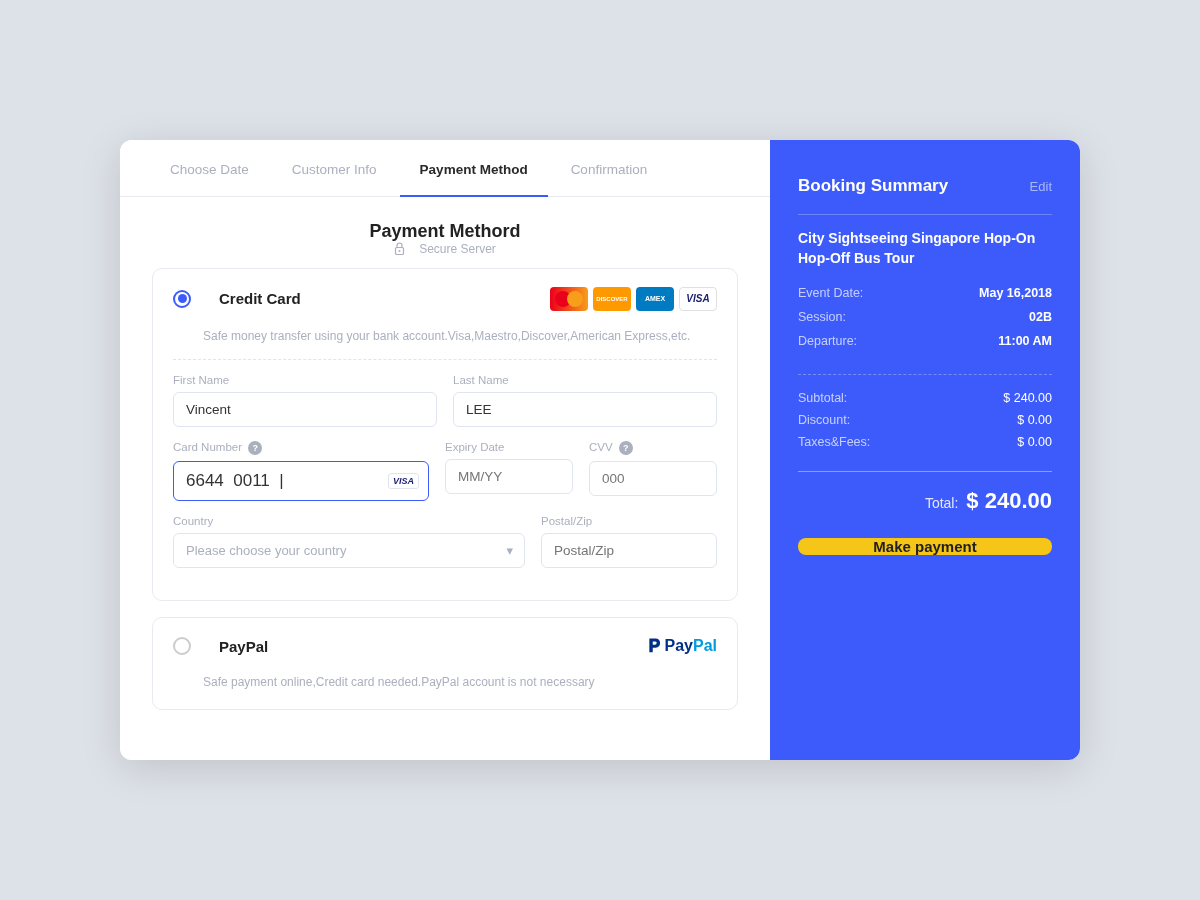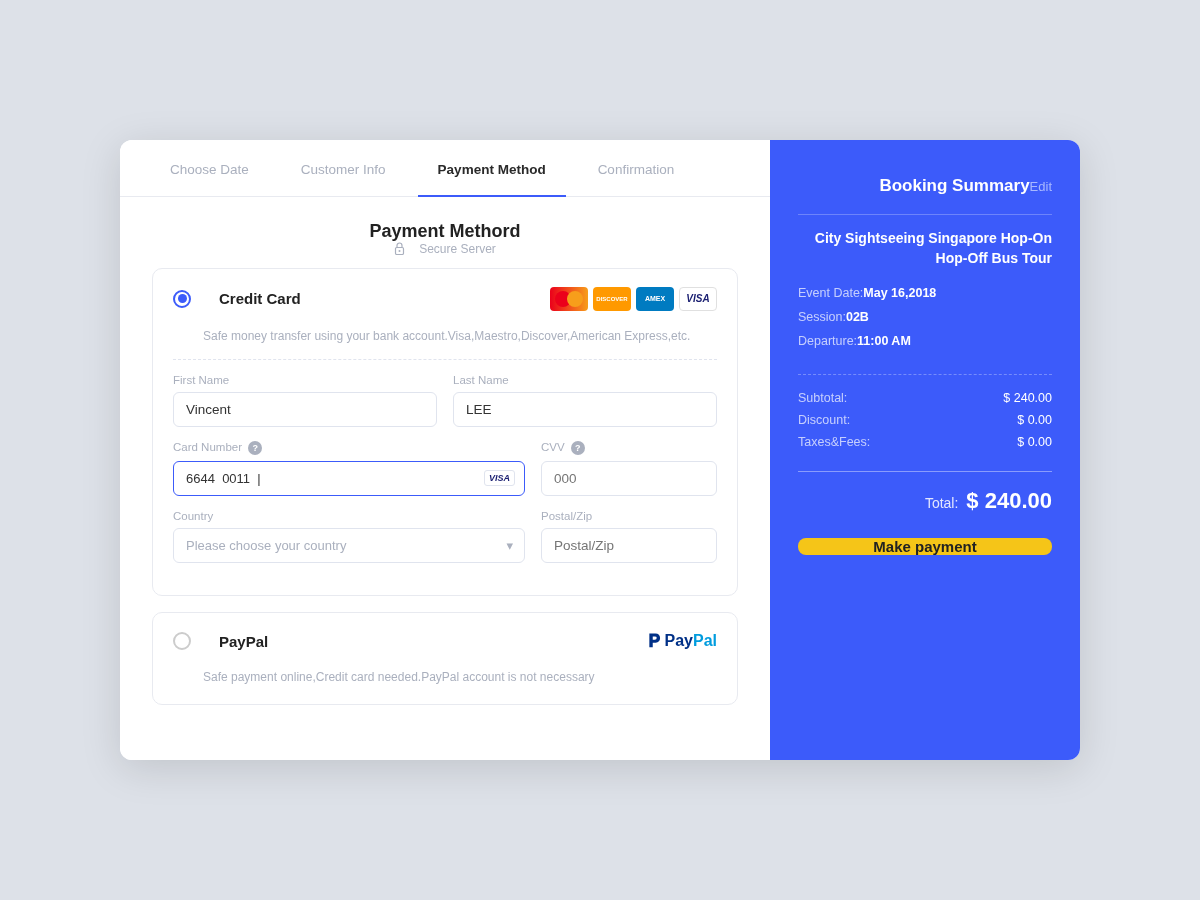--- a/index.html
+++ b/index.html
@@ -25,21 +25,21 @@
     .left-panel {
       flex: 1;
       background: #fff;
       padding: 0 0 30px 0;
     }
     
     .tabs {
       display: flex;
       border-bottom: 1.5px solid #e8eaf0;
       padding: 0 30px;
-      gap: 12px;
+      gap: 3px;
     }
     .tab {
       padding: 22px 20px 18px 20px;
       font-size: 13.5px;
       color: #aab0be;
       cursor: pointer;
       border-bottom: 2.5px solid transparent;
       margin-bottom: -1.5px;
       white-space: nowrap;
     }
@@ -246,21 +246,21 @@
     .right-panel {
       width: 310px;
       background: #3c5bfa;
       padding: 36px 28px 0 28px;
       display: flex;
       flex-direction: column;
       position: relative;
     }
     .booking-header {
       display: flex;
-      justify-content: flex-end;
+      justify-content: space-between;
       align-items: center;
       margin-bottom: 10px;
     }
     .booking-title {
       font-size: 17px;
       font-weight: 700;
       color: #fff;
     }
     .edit-link {
       font-size: 13px;
@@ -271,24 +271,24 @@
       border: none;
       border-top: 1.5px solid rgba(255,255,255,0.25);
       margin: 8px 0 14px 0;
     }
     .tour-name {
       font-size: 14px;
       font-weight: 600;
       color: #fff;
       margin-bottom: 18px;
       line-height: 1.4;
-      text-align: right;
     }
     .summary-row {
       display: flex;
+      justify-content: space-between;
       margin-bottom: 10px;
     }
     .summary-label {
       font-size: 12.5px;
       color: rgba(255,255,255,0.7);
     }
     .summary-value {
       font-size: 12.5px;
       color: #fff;
       font-weight: 700;
@@ -439,23 +439,27 @@
           </div>
         </div>
 
         <div class="form-row">
           <div class="form-group" style="flex:2">
             <label class="form-label">
               <span>Card Number</span>
               <span class="help-icon">?</span>
             </label>
             <div class="card-number-wrap">
-              <input class="form-input active-input" type="text" value="6644  0011  |" placeholder="0000  0000" style="font-size: 13px;">
+              <input class="form-input active-input" type="text" value="6644  0011  |" placeholder="0000  0000" style="font-size: 17px;">
               <span class="visa-badge-inline">VISA</span>
             </div>
+          </div>
+          <div class="form-group">
+            <label class="form-label">Expiry Date</label>
+            <input class="form-input" type="text" placeholder="MM/YY" style="">
           </div>
           <div class="form-group">
             <label class="form-label">
               <span>CVV</span>
               <span class="help-icon">?</span>
             </label>
             <input class="form-input" type="text" placeholder="000" style="">
           </div>
         </div>
 

